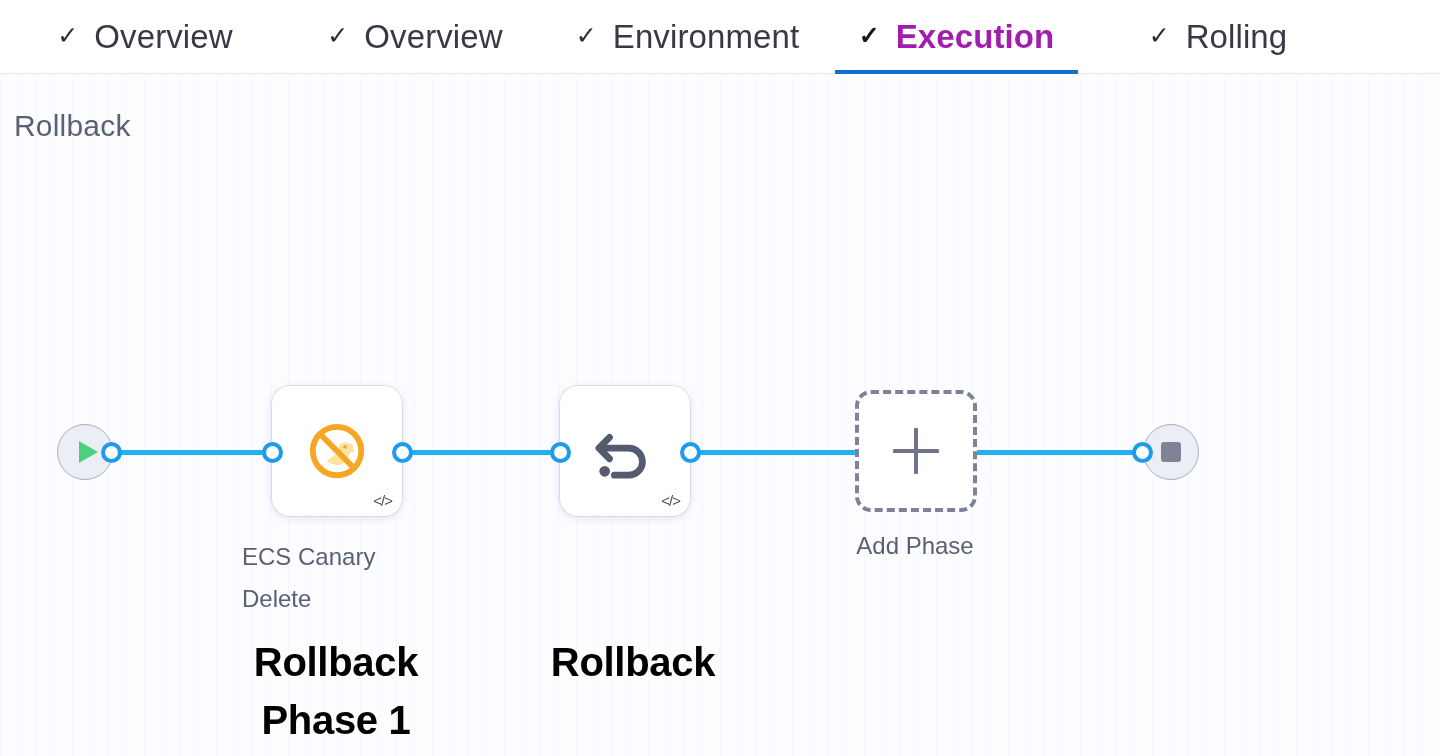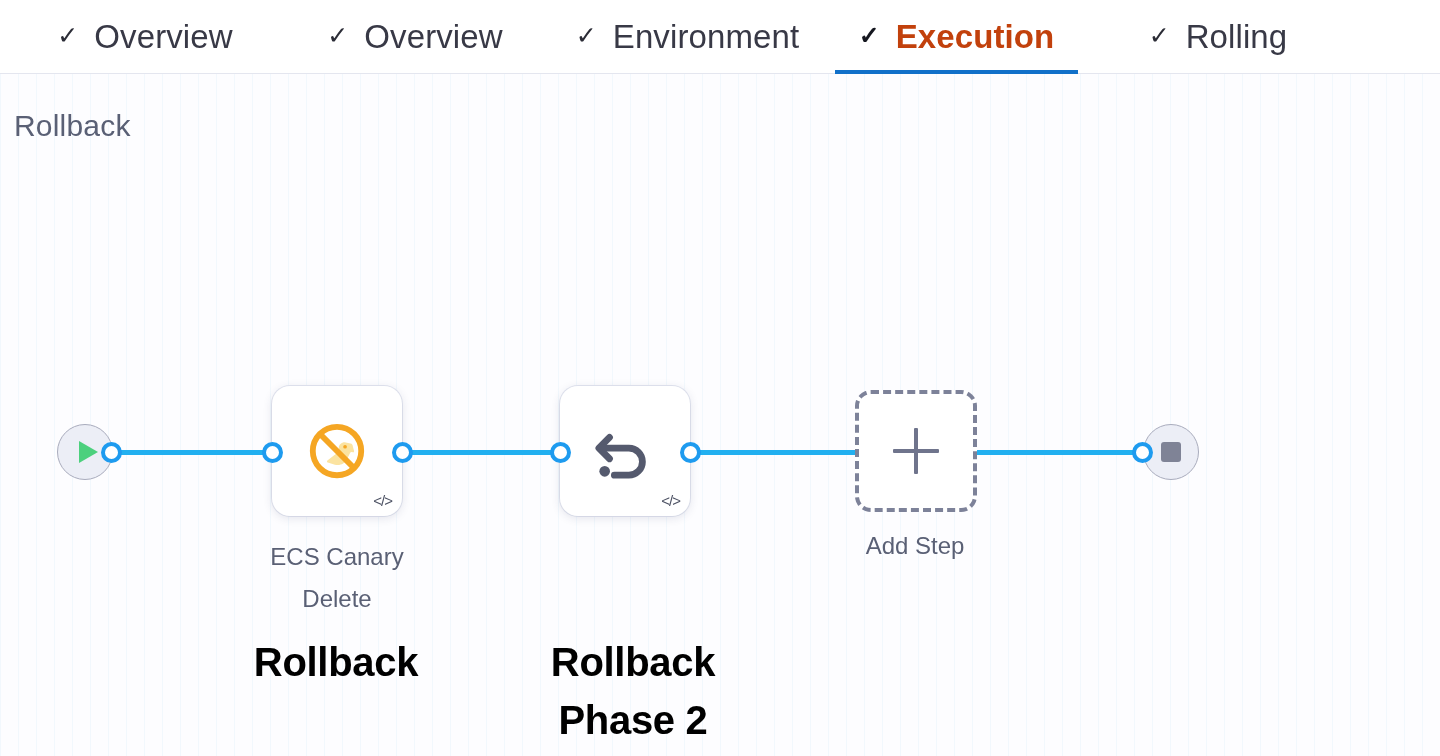--- a/index.html
+++ b/index.html
@@ -38,21 +38,21 @@
     color: #2b2c36;
     display: inline-block;
     margin-top: -2px;
   }
   .tab-label {
     font-size: 33px;
     color: #383946;
     letter-spacing: .1px;
     white-space: nowrap;
   }
-  .tab.active .tab-label { color: #c2410c; font-weight: bold; }
+  .tab.active .tab-label { color: #a21caf; font-weight: bold; }
   .tab.active .tab-check { color: #15171f; font-weight: bold; }
   .tab.active::after {
     content: "";
     position: absolute;
     left: 0; right: 0; bottom: -1px;
     height: 5px;
     background: #1170c9;
   }
 
   
@@ -164,21 +164,21 @@
     right: 10px; bottom: 7px;
     font-size: 15px;
     color: #4c5163;
     font-family: "Liberation Sans", sans-serif;
     letter-spacing: -1px;
   }
   .step-label {
     position: absolute;
     top: 462px;
     width: 190px;
-    text-align: center;
+    text-align: left;
     font-size: 24px;
     line-height: 42px;
     color: #5a6075;
   }
 
   
   .addstep {
     position: absolute;
     width: 122px; height: 122px;
     top: 316px;
@@ -287,29 +287,29 @@
         <circle cx="11" cy="52" r="5.5" fill="#555a6e"></circle>
       </svg>
       <span class="code-badge">&lt;/&gt;</span>
     </div>
     <div class="port" style="left:560px; margin-left:-10px"></div>
     <div class="port" style="left:680px"></div>
 
     <div class="addstep">
       <div class="plus"></div>
     </div>
-    <div class="addstep-label">Add Step</div>
+    <div class="addstep-label">Add Phase</div>
 
     <div class="endnode" style="left:1143px">
       <div class="stop-sq"></div>
     </div>
     <div class="port" style="left:1132px"></div>
 
     <div class="annot a1">
       <div>Rollback</div>
+      <div>Phase 1</div>
     </div>
     <div class="annot a2">
       <div>Rollback</div>
-      <div>Phase 2</div>
     </div>
 
   </div>
 </div>
 
 </body></html>

